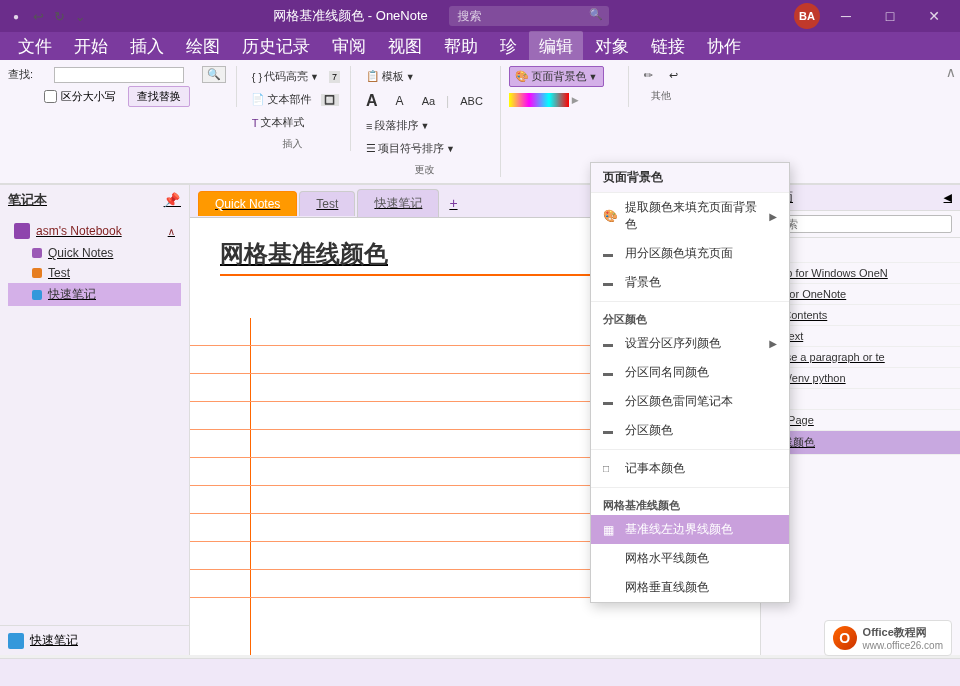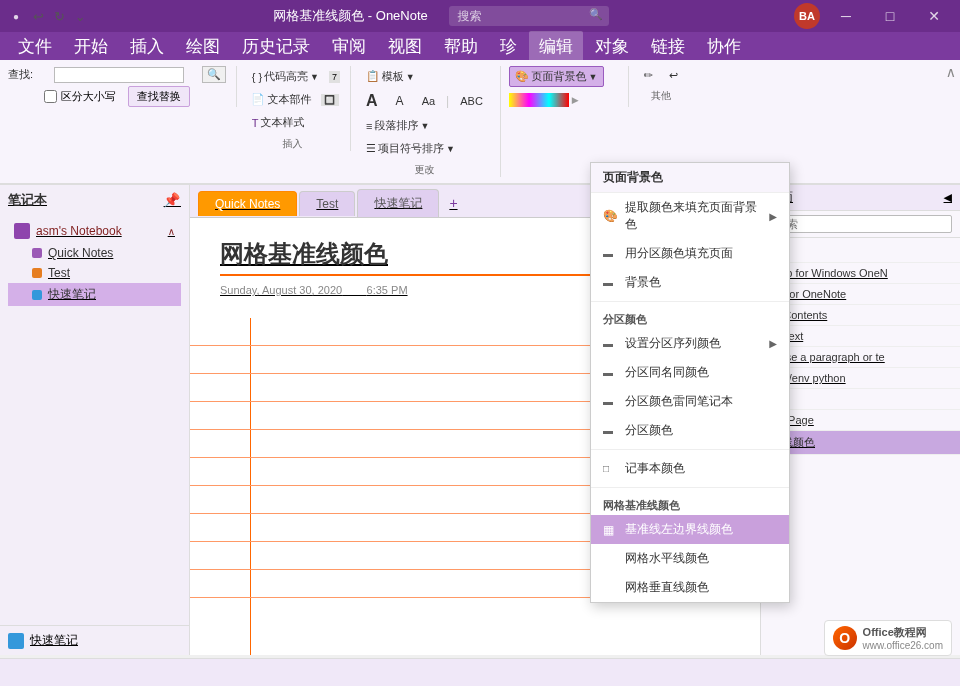--- a/index.html
+++ b/index.html
@@ -534,25 +534,20 @@
 
   <div class="content-area">
     <div class="content-tabs">
       <div class="content-tab active" style="background:#ff9900;color:white;border-color:#ff8800;">Quick Notes</div>
       <div class="content-tab">Test</div>
       <div class="content-tab">快速笔记</div>
       <button class="add-tab-btn">+</button>
     </div>
     <div class="page-content">
       <div class="page-title-text">网格基准线颜色</div>
-      <div class="page-datetime">
-        <span>Sunday, August 30, 2020</span>
-        &nbsp;&nbsp;&nbsp;&nbsp;&nbsp;&nbsp;
-        <span>6:35 PM</span>
-      </div>
 
       <div class="ruled-lines">
         <div class="ruled-margin"></div>
         <div class="ruled-line"></div>
         <div class="ruled-line"></div>
         <div class="ruled-line"></div>
         <div class="ruled-line"></div>
         <div class="ruled-line"></div>
         <div class="ruled-line"></div>
         <div class="ruled-line"></div>

